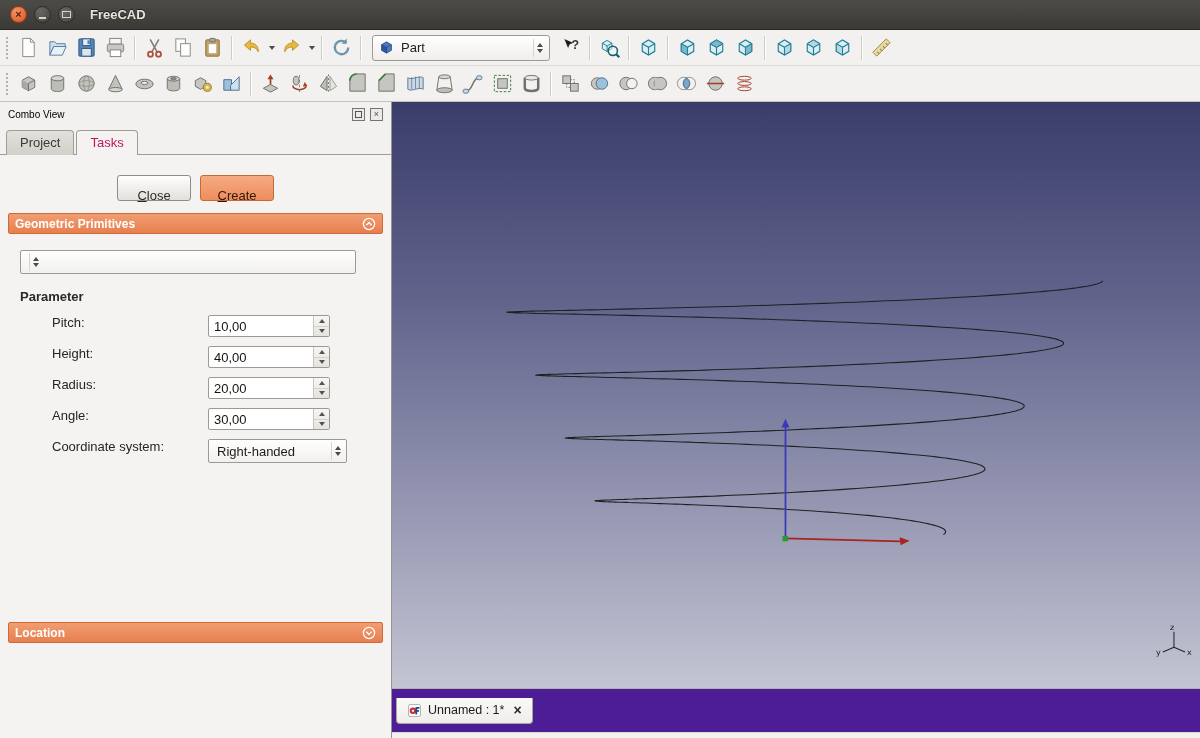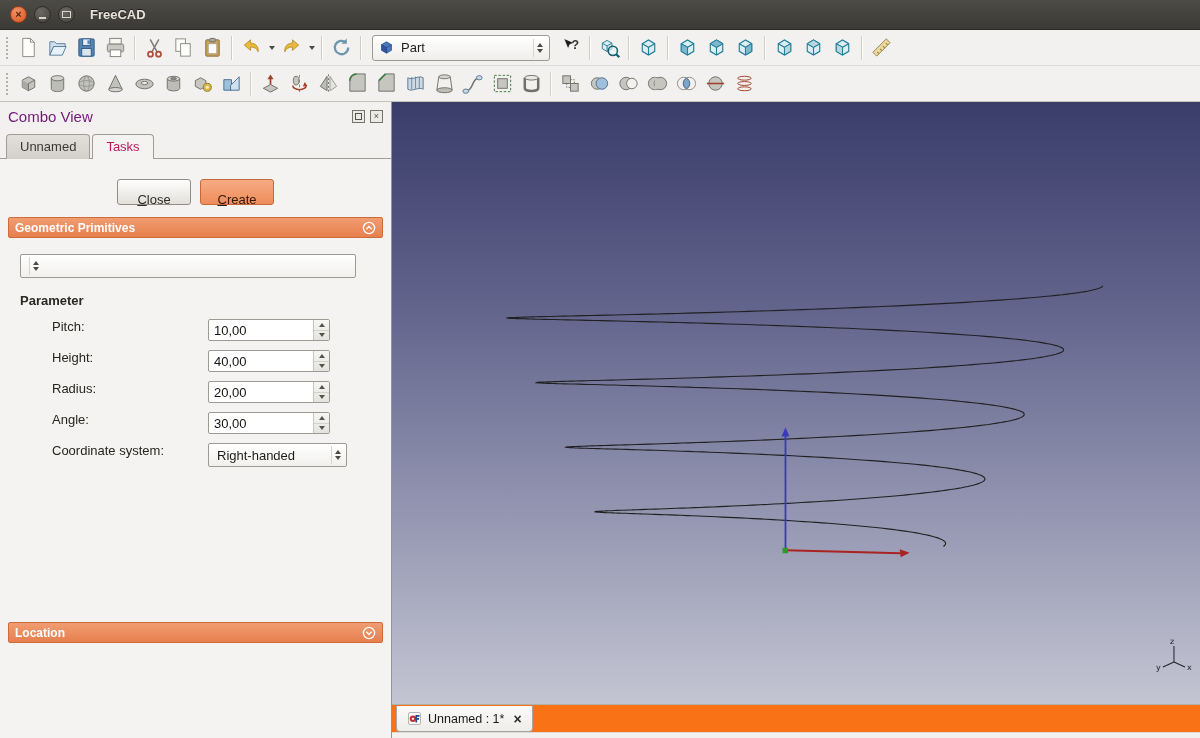--- a/index.html
+++ b/index.html
@@ -55,21 +55,21 @@
   .wbcombo svg{width:17px;height:17px}
   .wbtext{flex:1;font-size:13px}
   .cbarrows{display:flex;flex-direction:column;gap:2px;align-items:center;padding:0 3px;border-left:1px solid #d8d5d0;height:18px;justify-content:center}
 
   
   .main{display:flex;height:636px;flex:none}
 
   
   .combo-view{width:392px;flex:none;box-sizing:border-box;background:#f2f1ef;border-right:1px solid #969390;display:flex;flex-direction:column}
   .cv-header{display:flex;justify-content:space-between;align-items:center;padding:6px 8px 3px}
-  .cv-title{font-size:15px;color:#701a75}
+  .cv-title{font-size:10px;color:#000000}
   .cv-icons{display:flex;gap:5px}
   .cvbtn{width:13px;height:13px;box-sizing:border-box;border:1px solid #77746e;background:#eceae6;
     display:flex;align-items:center;justify-content:center;font-size:9px;line-height:1;color:#55524c}
   .cvbtn .isq{width:5px;height:5px;border:1px solid #55524c}
 
   .cv-tabs{display:flex;padding:5px 6px 0;gap:2px}
   .tab{padding:4px 13px 5px;border:1px solid #a19d96;border-bottom:none;border-radius:4px 4px 0 0;
     background:linear-gradient(#e3e0db,#d3d0ca);position:relative;top:1px;font-size:13px;color:#3a3934}
   .tab.active{background:#f4f3f1;z-index:2;color:#be185d}
   .cv-body{flex:1;border-top:1px solid #a19d96;background:#f4f3f1;display:flex;flex-direction:column;overflow:hidden}
@@ -103,22 +103,22 @@
   .cs-combo{width:139px}
   .spacer{flex:1}
   .bottom-pad{height:95px;flex:none}
 
   
   .right-col{flex:1;display:flex;flex-direction:column;min-width:0}
   .view3d{flex:1;position:relative;min-height:0;
     background:linear-gradient(180deg,#3a3c6a 0%,#63658d 35%,#8f91ae 65%,#c4c5d2 100%)}
   .view3d svg{position:absolute;inset:0;width:100%;height:100%}
 
-  .doc-tabs{height:28px;flex:none;box-sizing:border-box;background:#f97316;border-top:1px solid #b3b0aa;
-    display:flex;align-items:flex-end;padding-left:4px}
+  .doc-tabs{height:44px;flex:none;box-sizing:border-box;background:#4c1d95;border-top:1px solid #b3b0aa;
+    display:flex;align-items:center;padding-left:4px}
   .doc-tab{display:flex;align-items:center;gap:6px;height:25px;padding:0 10px;
     background:linear-gradient(#fbfaf9,#eeedea);border:1px solid #a8a5a0;border-top:none;border-radius:0 0 4px 4px;
     font-size:12.5px;color:#1c1b17}
   .doc-tab svg{width:15px;height:15px}
   .tab-close{font-weight:bold;font-size:14px;color:#2e2d29;margin-left:3px;line-height:1}
   .bottom-strip{height:5px;flex:none;background:#f2f1ef;border-top:1px solid #dddbd6}
 </style>
 </head>
 <body>
 
@@ -471,21 +471,21 @@
       <div class="cv-header">
         <span class="cv-title">Combo View</span>
         <span class="cv-icons">
           <span class="cvbtn">
               <span class="isq"></span>
             </span>
           <span class="cvbtn">×</span>
         </span>
       </div>
       <div class="cv-tabs">
-        <span class="tab">Unnamed</span>
+        <span class="tab">Project</span>
         <span class="tab active">Tasks</span>
       </div>
       <div class="cv-body">
         <div class="task-buttons">
           <button class="btn" id="btn-close"><u>C</u>lose</button>
           <button class="btn orange" id="btn-create"><u>C</u>reate</button>
         </div>
 
         <div class="section-header">
           <span>Geometric Primitives</span>

